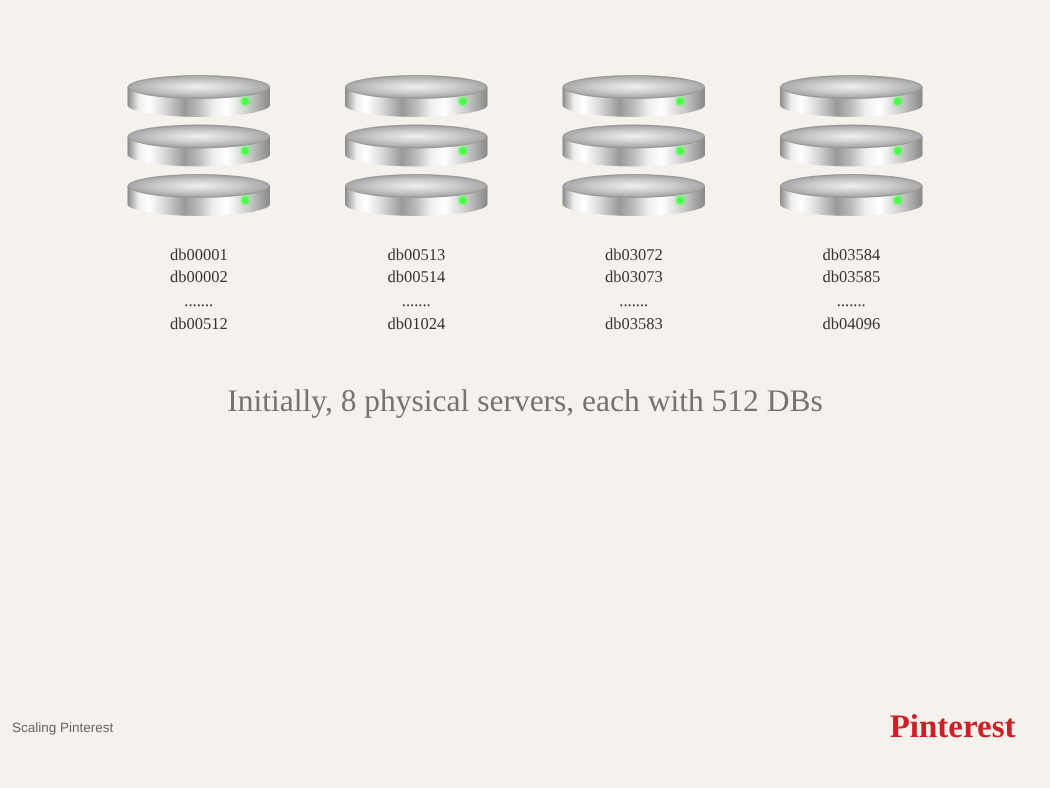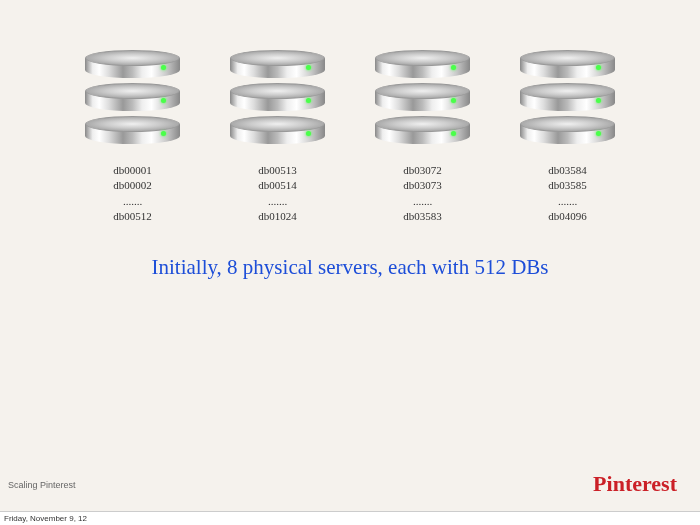--- a/index.html
+++ b/index.html
@@ -80,21 +80,21 @@
     .db-labels {
       text-align: center;
       font-size: 11px;
       line-height: 1.4;
       color: #333;
       font-family: Georgia, serif;
     }
     .subtitle {
       text-align: center;
       font-size: 21px;
-      color: #1d4ed8;
+      color: #737373;
       margin-top: 20px;
       font-family: Georgia, serif;
     }
     .footer-left {
       position: absolute;
       bottom: 35px;
       left: 8px;
       font-size: 9px;
       color: #666;
       font-family: Arial, sans-serif;
@@ -229,14 +229,13 @@
         <div>.......</div>
         <div>db04096</div>
       </div>
     </div>
   </div>
 
   <div class="subtitle">Initially, 8 physical servers, each with 512 DBs</div>
 
   <div class="footer-left">Scaling Pinterest</div>
   <div class="footer-right">Pinterest</div>
-  <div class="date-bar">Friday, November 9, 12</div>
 </div>
 
 </body></html>

